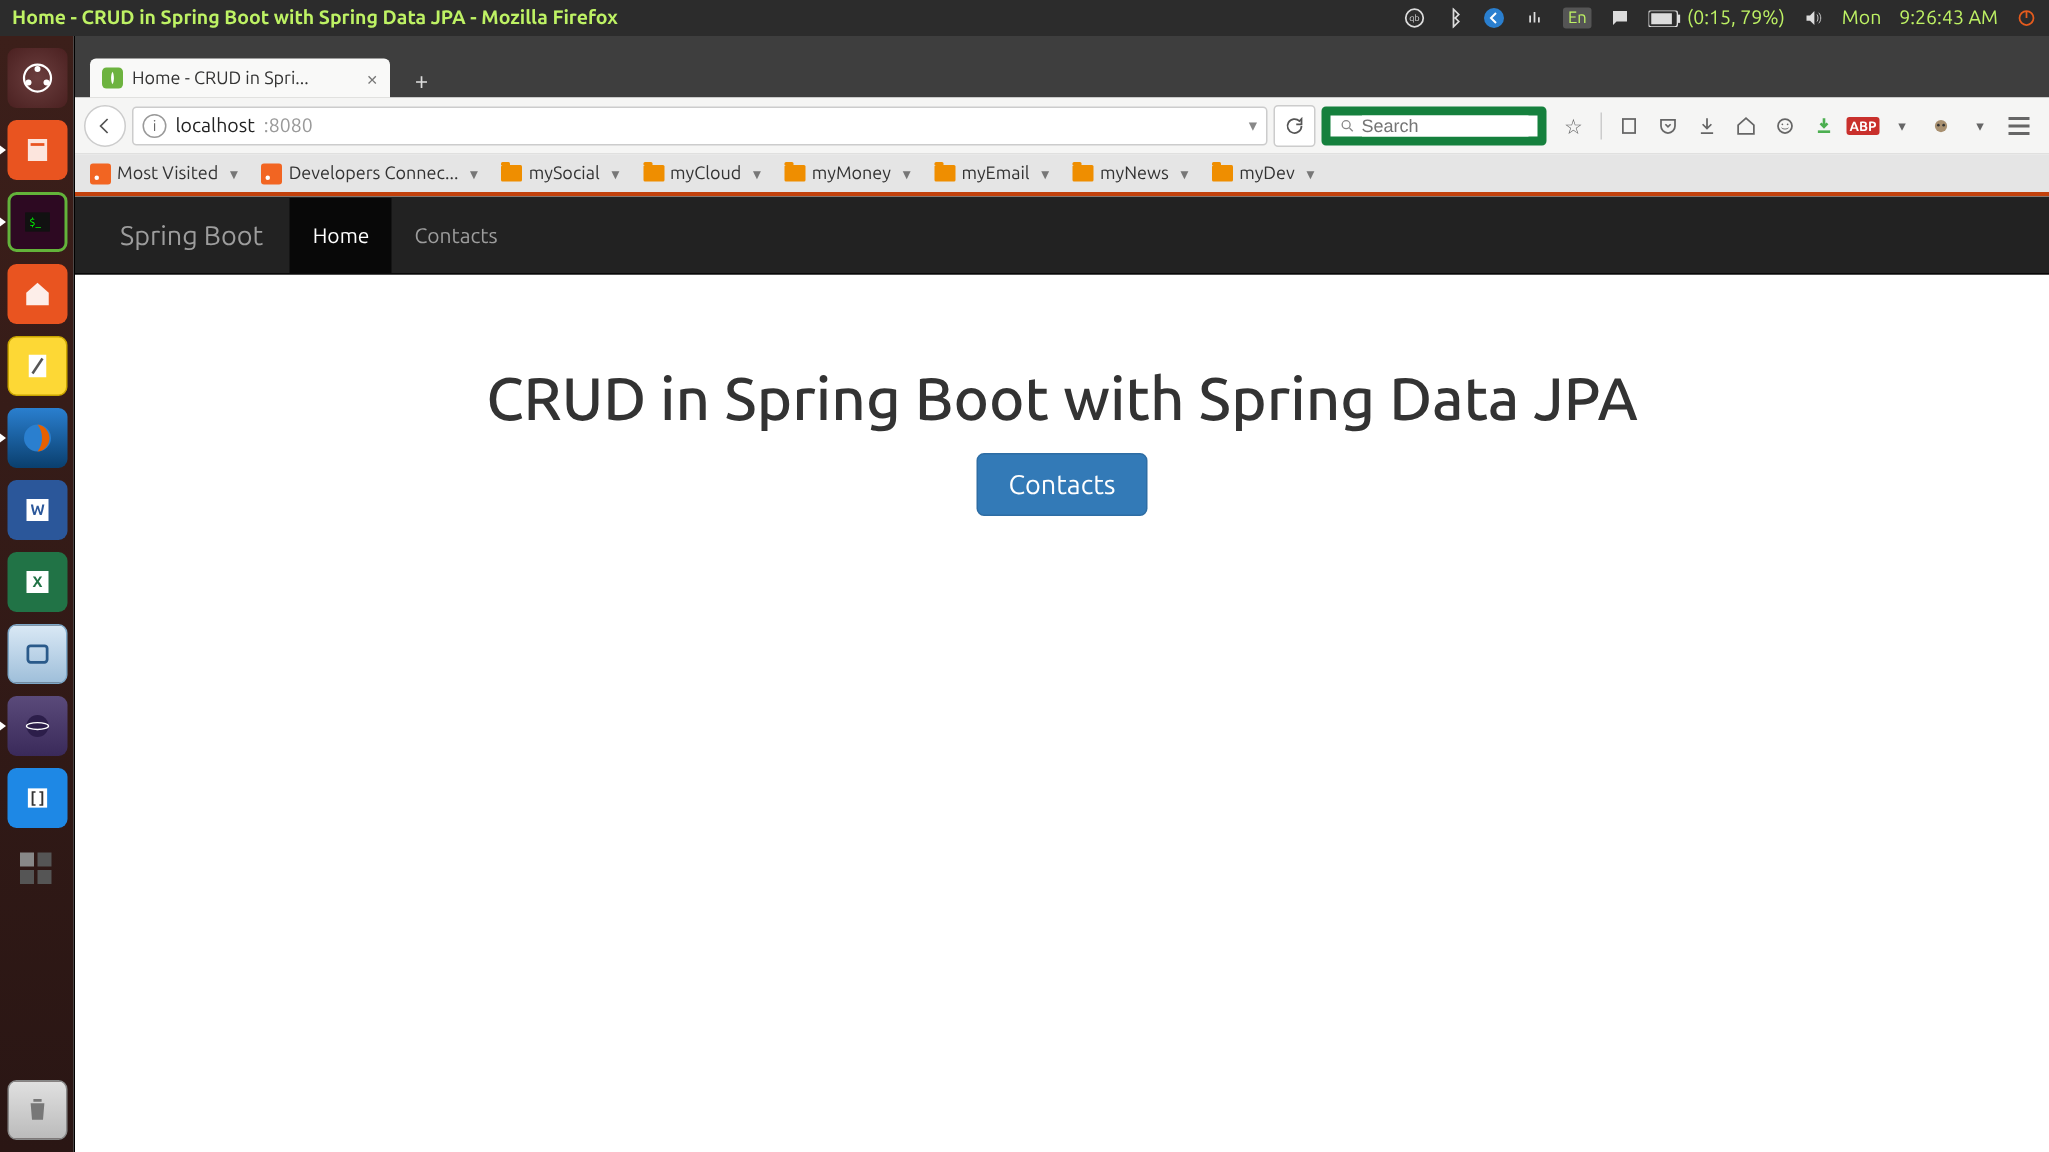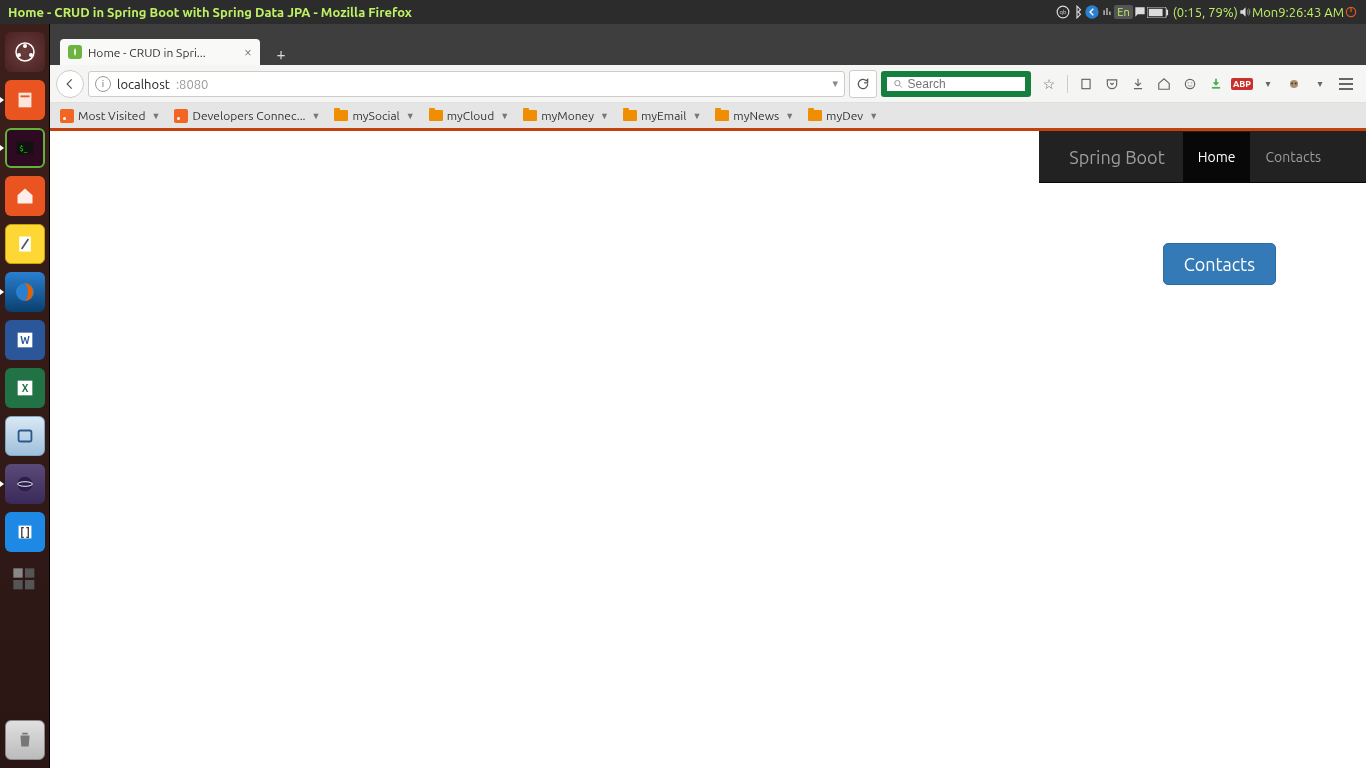--- a/index.html
+++ b/index.html
@@ -21,20 +21,21 @@
       align-items: center;
       padding: 0 8px 0 8px;
       font-size: 13px;
       font-weight: bold;
     }
     .top-bar .title { flex: 0 0 auto; }
     .top-bar .spacer { flex: 1; }
     .top-bar .sys-icons {
       display: flex;
       align-items: center;
+      gap: 12px;
       font-size: 13px;
       font-weight: normal;
     }
     .top-bar .sys-icons .icon { display: inline-flex; align-items: center; }
     .top-bar svg { fill: #dcdcdc; }
     .power-icon svg { fill: #e55b1d; }
 
     
     .launcher {
       position: absolute;
@@ -239,21 +240,20 @@
       background:#fff; border-radius:50%;
     }
     .bm .caret { font-size:9px; color:#777; margin-left:2px;}
 
     
     .page {
       flex: 1;
       background: #fff;
       display: flex;
       flex-direction: column;
-      align-items: flex-end;
     }
     .page-navbar {
       background: #222;
       border-bottom: 1px solid #080808;
       height: 52px;
       display: flex;
       align-items: center;
       padding: 0 30px;
     }
     .brand {
@@ -585,16 +585,17 @@
     </div>
   </div>
 
   <div class="page">
     <div class="page-navbar">
       <div class="brand">Spring Boot</div>
       <div class="nav-link active">Home</div>
       <div class="nav-link">Contacts</div>
     </div>
     <div class="jumbo">
+      <h1>CRUD in Spring Boot with Spring Data JPA</h1>
       <a class="btn-primary">Contacts</a>
     </div>
   </div>
 </div>
 
 </body></html>

